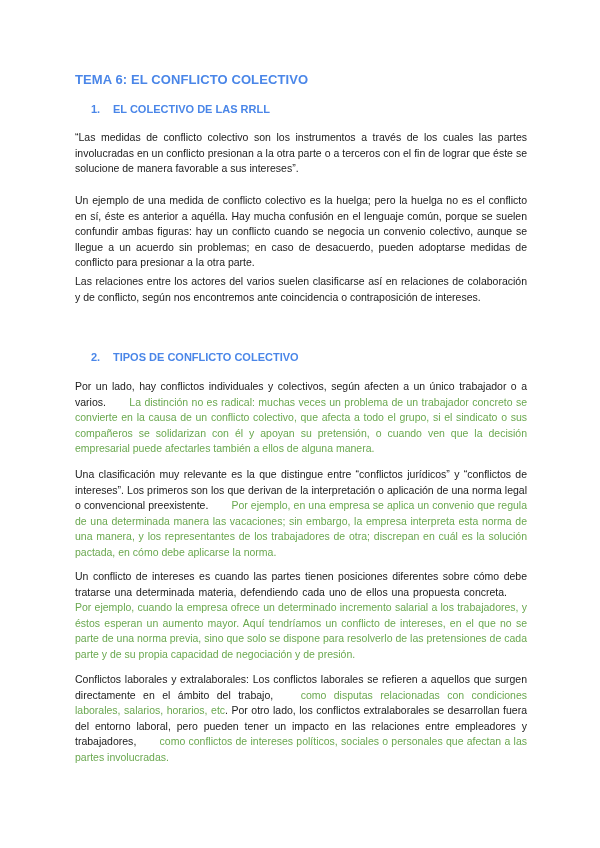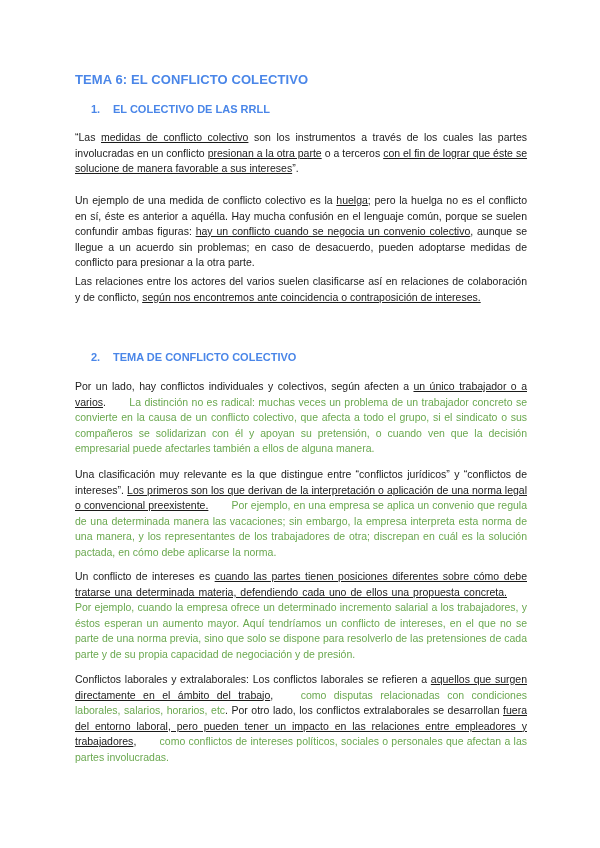--- a/index.html
+++ b/index.html
@@ -2,39 +2,39 @@
 <html><head>
 <meta charset="utf-8">
 <style>
   html, body { margin: 0; padding: 0; background: #ffffff; }
   body { width: 600px; height: 848px; position: relative; overflow: hidden; font-family: "Liberation Sans", sans-serif; }
   .page { position: absolute; left: 0; top: 0; width: 600px; height: 848px; background: #fff; }
   .h-title { position: absolute; left: 75px; top: 72px; font-size: 13px; font-weight: bold; color: #4a86e8; letter-spacing: 0.1px; }
   .h-section { position: absolute; left: 91px; font-size: 11px; font-weight: bold; color: #4a86e8; }
   .h-section .num { display: inline-block; width: 22px; }
   .para { position: absolute; left: 75px; width: 452px; font-size: 10.5px; line-height: 15.6px; color: #1a1a1a; text-align: justify; }
-  .u { text-decoration: underline; }
+  .u { }
   .b { font-weight: normal; }
   .g { color: #6aa84f; margin-left: 20px; }
 </style>
 </head>
 <body>
 
 <div class="page">
   <div class="h-title">TEMA  6: EL CONFLICTO COLECTIVO</div>
 
   <div class="h-section" style="top:103px">
     <span class="num">1.</span><span>EL COLECTIVO DE LAS RRLL</span>
   </div>
 
   <div class="para" style="top:130px"><span>“Las </span><span class="u">medidas de conflicto colectivo</span><span> son los </span><span class="b">instrumentos</span><span> a través de los cuales las partes involucradas en un conflicto </span><span class="u">presionan a la otra parte</span><span> o a terceros </span><span class="u">con el fin de lograr que éste se solucione de manera favorable a sus intereses</span><span>”.</span></div>
   <div class="para" style="top:193px"><span>Un ejemplo de una medida de conflicto colectivo es la </span><span class="u">huelga</span><span>; pero la huelga no es el conflicto en sí, éste es anterior a aquélla. Hay mucha confusión en el lenguaje común, porque se suelen confundir ambas figuras: </span><span class="u">hay un conflicto cuando se negocia un convenio colectivo</span><span>, aunque se llegue a un acuerdo sin problemas; en caso de desacuerdo, pueden adoptarse medidas de conflicto para presionar a la otra parte.</span></div>
   <div class="para" style="top:274px"><span>Las relaciones entre los actores del varios suelen clasificarse así en </span><span class="b">relaciones de colaboración y de conflicto</span><span>, </span><span class="u">según nos encontremos ante coincidencia o contraposición de intereses.</span></div>
 
   <div class="h-section" style="top:351px">
-    <span class="num">2.</span><span>TEMA DE CONFLICTO COLECTIVO</span>
+    <span class="num">2.</span><span>TIPOS DE CONFLICTO COLECTIVO</span>
   </div>
 
   <div class="para" style="top:379px"><span>Por un lado, hay </span><span class="b">conflictos individuales y colectivos</span><span>, según afecten a </span><span class="u">un único trabajador o a varios</span><span>. </span><span class="g">La distinción no es radical: muchas veces un problema de un trabajador concreto se convierte en la causa de un conflicto colectivo, que afecta a todo el grupo, si el sindicato o sus compañeros se solidarizan con él y apoyan su pretensión, o cuando ven que la decisión empresarial puede afectarles también a ellos de alguna manera.</span></div>
   <div class="para" style="top:467px"><span>Una clasificación muy relevante es la que distingue entre </span><span class="b">“conflictos jurídicos” y “conflictos de intereses”.</span><span> </span><span class="u">Los primeros son los que derivan de la interpretación o aplicación de una norma legal o convencional preexistente.</span><span class="g"> Por ejemplo, en una empresa se aplica un convenio que regula de una determinada manera las vacaciones; sin embargo, la empresa interpreta esta norma de una manera, y los representantes de los trabajadores de otra; discrepan en cuál es la solución pactada, en cómo debe aplicarse la norma.</span></div>
   <div class="para" style="top:569px"><span class="b">Un conflicto de intereses</span><span> es </span><span class="u">cuando las partes tienen posiciones diferentes sobre cómo debe tratarse una determinada materia, defendiendo cada uno de ellos una propuesta concreta.</span><span class="g"> Por ejemplo, cuando la empresa ofrece un determinado incremento salarial a los trabajadores, y éstos esperan un aumento mayor. Aquí tendríamos un conflicto de intereses, en el que no se parte de una norma previa, sino que solo se dispone para resolverlo de las pretensiones de cada parte y de su propia capacidad de negociación y de presión.</span></div>
   <div class="para" style="top:672px"><span class="b">Conflictos laborales y extralaborales:</span><span> Los conflictos </span><span class="b">laborales</span><span> se refieren a </span><span class="u">aquellos que surgen directamente en el ámbito del trabajo</span><span>, </span><span class="g">como disputas relacionadas con condiciones laborales, salarios, horarios, etc</span><span>. Por otro lado, los conflictos </span><span class="b">extralaborales</span><span> se desarrollan </span><span class="u">fuera del entorno laboral, pero pueden tener un impacto en las relaciones entre empleadores y trabajadores</span><span>, </span><span class="g">como conflictos de intereses políticos, sociales o personales que afectan a las partes involucradas.</span></div>
 </div>
 
 </body></html>

